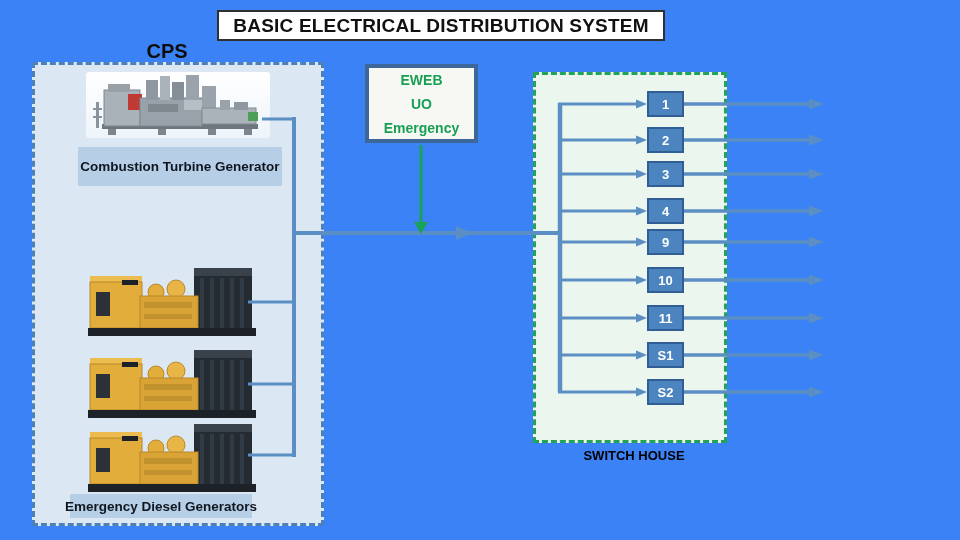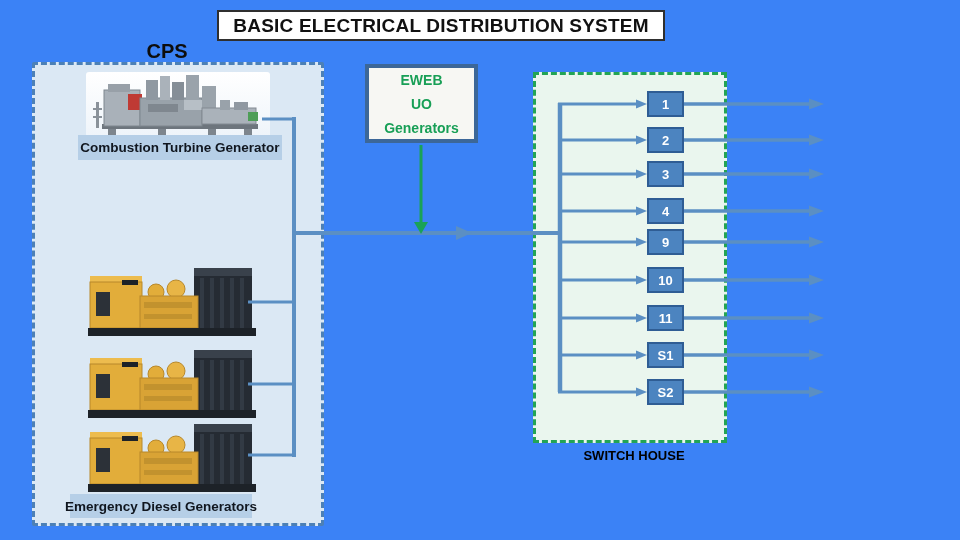--- a/index.html
+++ b/index.html
@@ -21,21 +21,21 @@
   }
   .cps-box{
     position:absolute;left:32px;top:62px;width:292px;height:464px;box-sizing:border-box;
     background:var(--cps-fill,#dbe8f4);border:3px dashed var(--cps-border,#4c80b6);border-radius:2px;
   }
   .caption-plate{
     position:absolute;box-sizing:border-box;background:var(--caption-fill,#b6cfe7);
     display:flex;align-items:center;justify-content:center;
     font-weight:bold;font-size:13.5px;color:#10161f;white-space:nowrap;
   }
-  .turbine-caption{left:78px;top:135px;width:204px;height:25px;}
+  .turbine-caption{left:78px;top:147px;width:204px;height:39px;}
   .diesel-caption{left:70px;top:494px;width:182px;height:24px;}
   .img-holder{position:absolute;}
   .turbine-holder{left:88px;top:74px;width:180px;height:64px;}
   .turbine-plate{
     position:absolute;left:86px;top:72px;width:184px;height:66px;
     background:linear-gradient(#ffffff,#eef4fa);border-radius:3px;
   }
   .gen1{left:82px;top:264px;width:185px;height:76px;}
   .gen2{left:82px;top:346px;width:185px;height:76px;}
   .gen3{left:82px;top:420px;width:185px;height:76px;}
@@ -184,21 +184,21 @@
       <rect x="6" y="64" width="168" height="8" fill="#1d2228"></rect>
     </svg>
   </div>
   <div class="caption-plate diesel-caption">
     <span>Emergency Diesel Generators</span>
   </div>
 
   <div class="substation-box">
     <span>EWEB</span>
     <span>UO</span>
-    <span>Generators</span>
+    <span>Emergency</span>
   </div>
 
   <div class="switch-box"></div>
   <div class="switch-label">SWITCH HOUSE</div>
 
   <div class="bus-box b0">
       <span>1</span>
     </div>
   <div class="bus-box b1">
       <span>2</span>

